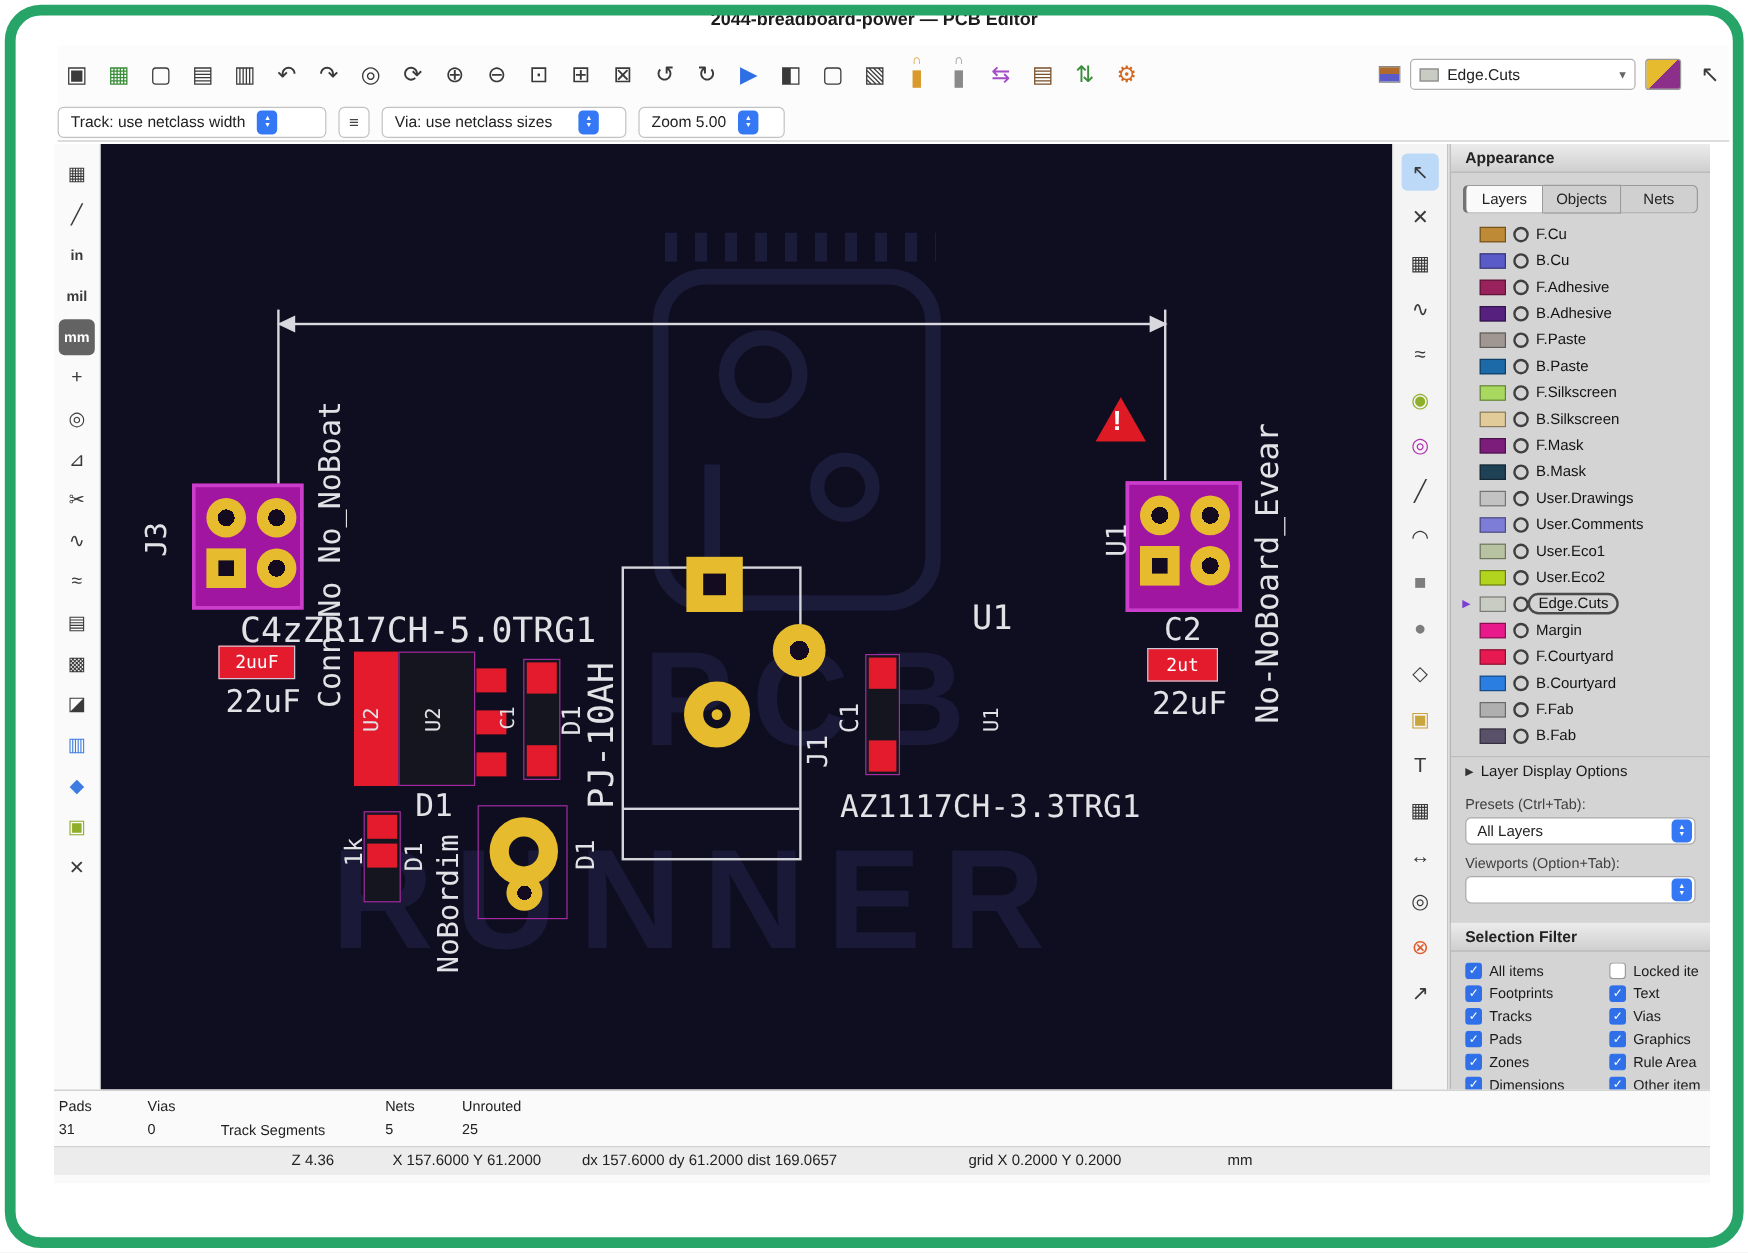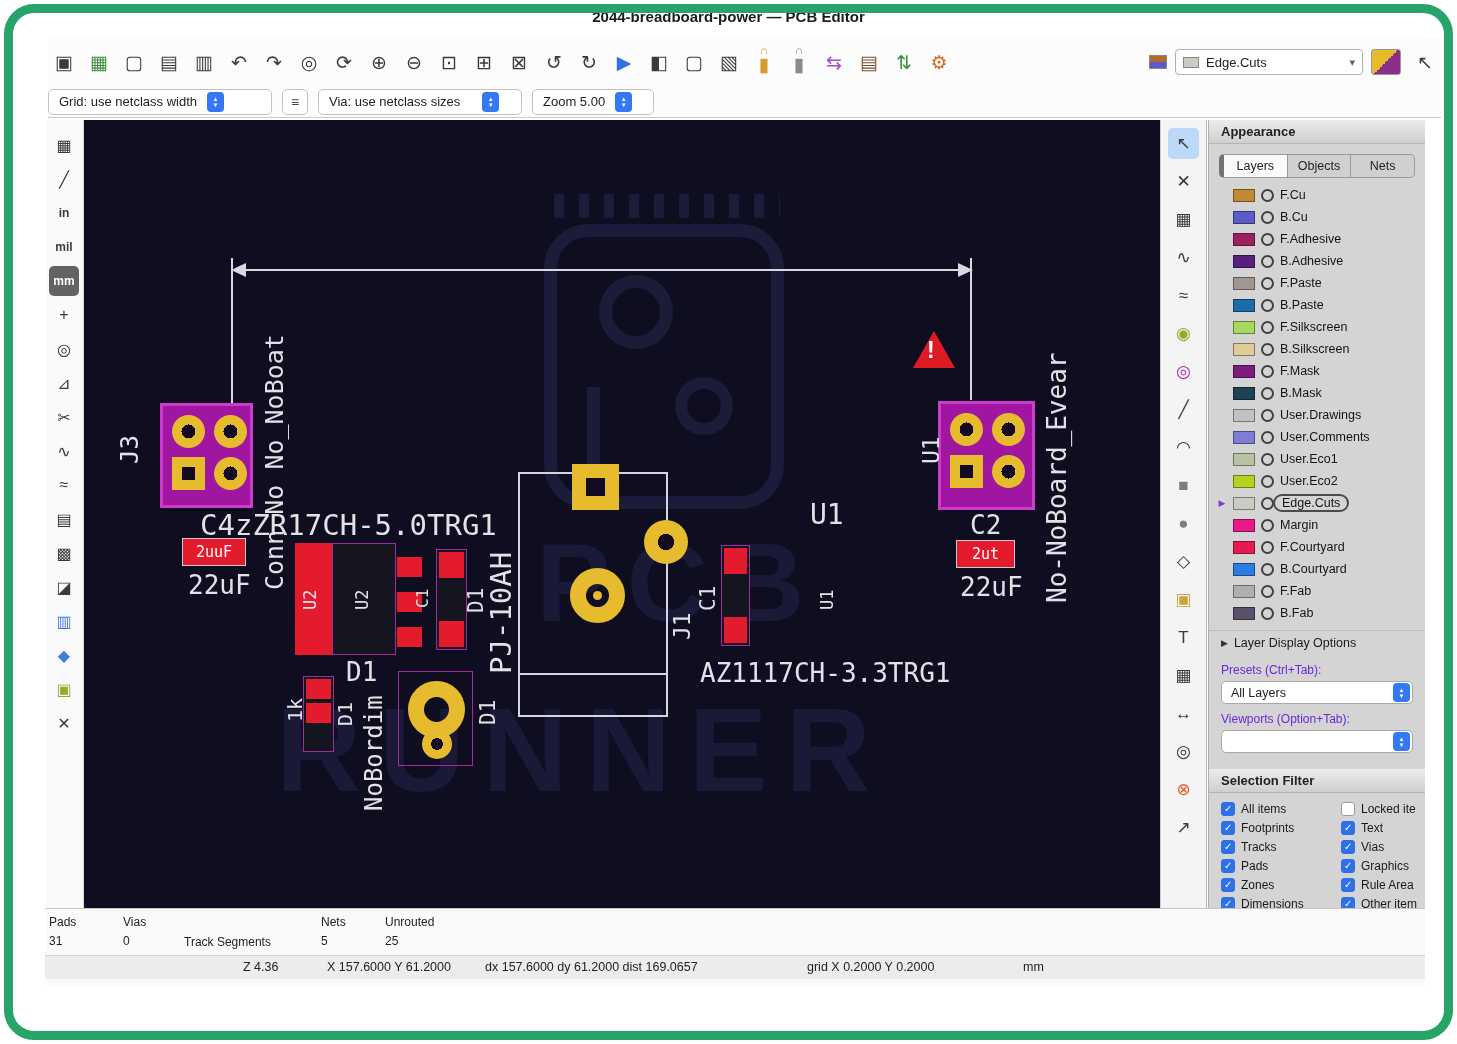--- a/index.html
+++ b/index.html
@@ -177,34 +177,34 @@
   .lbl-c2val { left:876px; top:452px; font-size:26px; }
 
   
   #appearance { position:absolute; left:1208px; top:120px; width:217px; height:788px;
     background:#d4d4d4; border-left:1px solid #b0b0b0; }
   .app-header { height:24px; background:linear-gradient(#ececec,#cfcfcf); border-bottom:1px solid #b5b5b5;
     font-size:13px; font-weight:bold; color:#222; line-height:23px; padding-left:12px; }
   .app-tabs { display:flex; margin:10px 10px 6px; }
   .app-tab { flex:1; height:24px; line-height:22px; text-align:center; font-size:12.5px;
     border:1px solid #9a9a9a; border-left:none; background:#d0d0d0; color:#222; }
-  .app-tab:first-of-type { border-left:5px solid #737373; border-radius:5px 0 0 5px; }
+  .app-tab:first-of-type { border-left:3px solid #737373; border-radius:5px 0 0 5px; }
   .app-tab:last-of-type { border-radius:0 5px 5px 0; }
   .app-tab.active { background:#fafafa; }
   .layers-list { margin-top:2px; }
   .layer-row { display:flex; align-items:center; gap:6px; height:22px; padding-left:8px; }
   .sel-arrow { width:10px; color:#7b3fd4; font-size:9px; text-align:center; }
   .swatch { width:22px; height:13px; border:1px solid rgba(0,0,0,.4); flex:none; }
   .eye { width:13px; height:13px; border:2px solid #3f3f3f; border-radius:50%; flex:none; }
   .layer-label { font-size:12.5px; color:#141414; white-space:nowrap; }
   .layer-row.selected .layer-label { border:2px solid #4a4a4a; border-radius:10px; padding:0 7px; margin-left:-7px; }
   .ldo { margin-top:6px; padding:5px 0 5px 12px; border-top:1px solid #bdbdbd; font-size:12.5px;
     color:#1a1a1a; display:flex; gap:6px; align-items:center; }
   .ldo .arr { font-size:9px; color:#333; }
-  .app-sub { padding:8px 0 0 12px; font-size:12px; color:#6d28d9; }
+  .app-sub { padding:8px 0 0 12px; font-size:12px; color:#404040; }
   .dd { height:23px; margin:4px 12px 0 12px; background:#fff; border:1px solid #a8a8a8; border-radius:5px;
     display:flex; align-items:center; padding:0 2px 0 9px; font-size:12.5px; color:#222; }
   .dd .stepper { margin-left:auto; width:17px; height:19px; }
   .sf-header { margin-top:16px; }
   .sf-grid { display:grid; grid-template-columns:116px 1fr; gap:5px 4px; padding:9px 0 0 12px; }
   .sf-item { display:flex; align-items:center; gap:6px; overflow:hidden; }
   .cb { width:14px; height:14px; border-radius:3px; background:#fff; border:1px solid #9a9a9a;
     position:relative; flex:none; }
   .cb.checked { background:#2f6fe8; border-color:#2f6fe8; }
   .cb.checked::after { content:"✓"; position:absolute; left:2px; top:0; color:#fff; font-size:10px; }
@@ -288,21 +288,21 @@
       <span data-name="active-layer-value">Edge.Cuts</span>
       <span class="chev" data-name="chevron-down-icon">▾</span>
     </div>
     <span class="dual-swatch" data-name="layer-color-pair-swatch"></span>
     <span class="tt-icon" data-name="cursor-tool-icon">↖</span>
   </div>
 </div>
 
 <div id="toolbar2" data-name="settings-toolbar">
   <div class="ctrl w-track" data-name="track-width-select">
-    <span class="ctrl-text">Grid: use netclass width</span>
+    <span class="ctrl-text">Track: use netclass width</span>
     <span class="stepper" data-name="stepper-icon">
         <i>▲</i>
         <i>▼</i>
       </span>
   </div>
   <div class="ctrl-btn" data-name="track-width-list-button">≡</div>
   <div class="ctrl w-via" data-name="via-size-select">
     <span class="ctrl-text">Via: use netclass sizes</span>
     <span class="stepper" data-name="stepper-icon">
         <i>▲</i>

